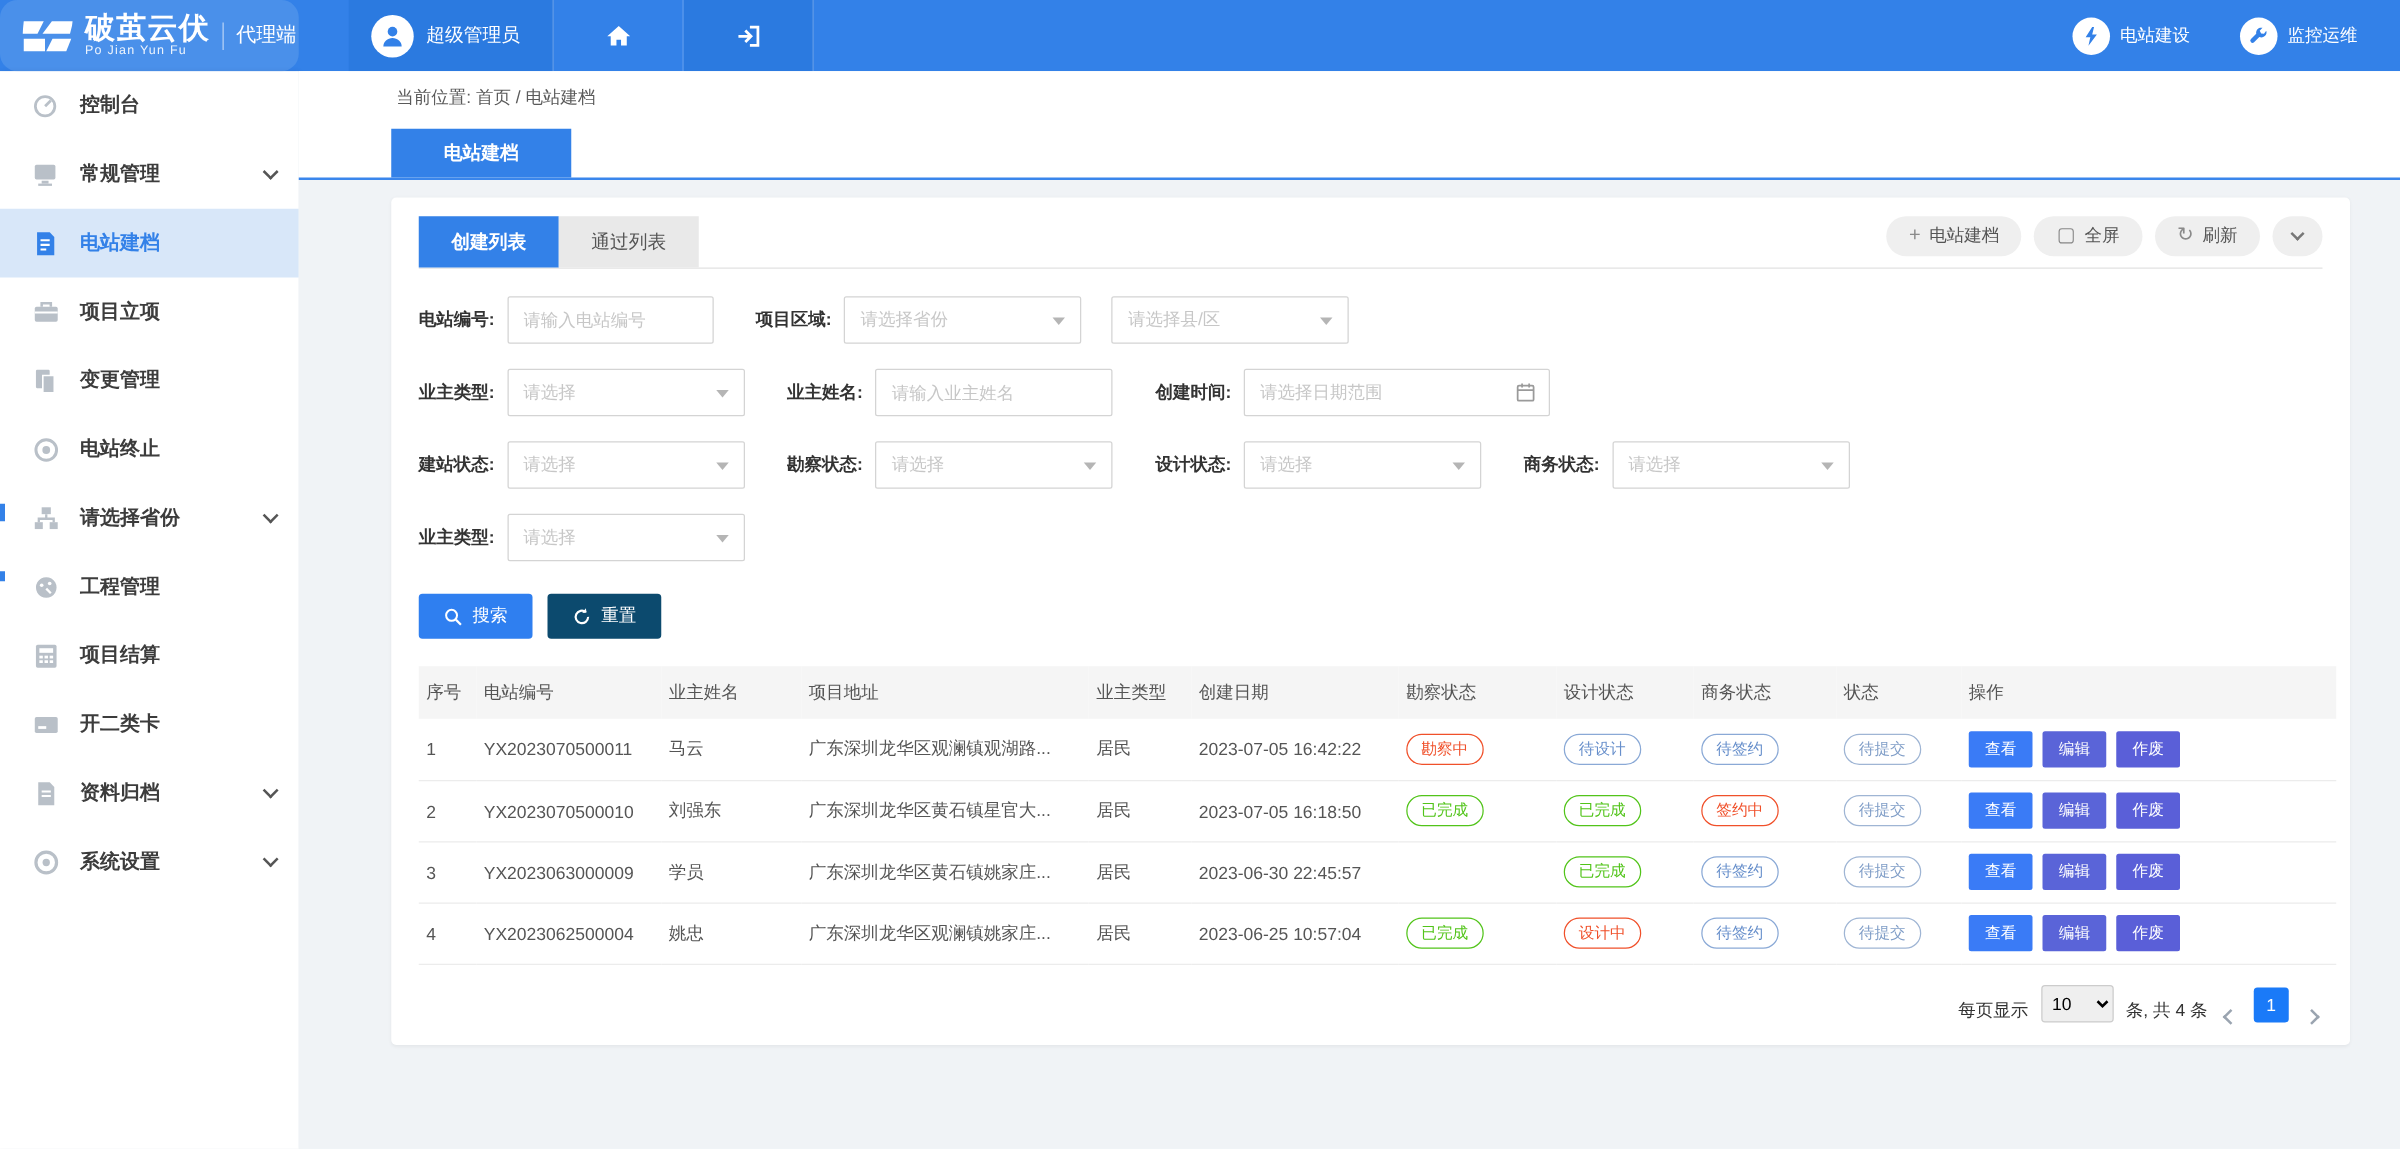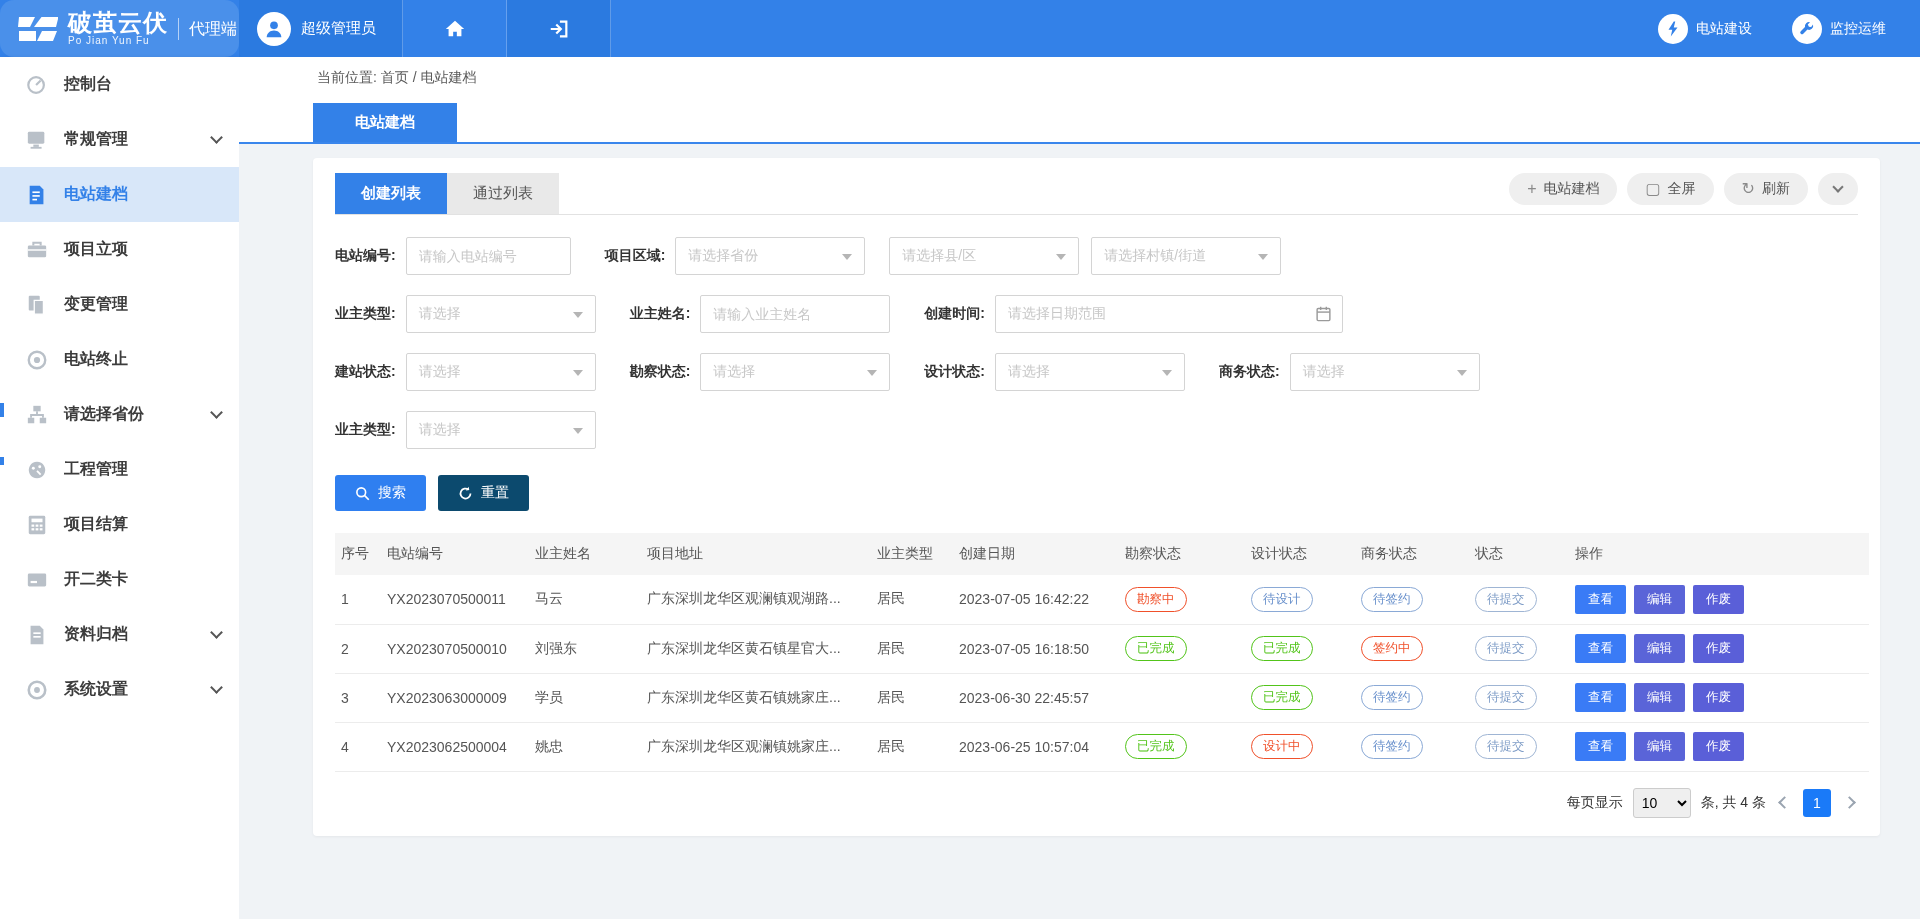--- a/index.html
+++ b/index.html
@@ -8,21 +8,21 @@
 
   
   .header { position:absolute; top:0; left:0; width:1920px; height:57px; background:#3381e8; display:flex; align-items:stretch; color:#fff; }
   .brand { width:239px; background:#4a90ea; display:flex; align-items:center; padding-left:18px;border-radius:14px; }
   .brand-logo { width:40px; height:36px; margin-right:10px; flex:none; }
   .brand-text .brand-name { font-size:24px; font-weight:bold; letter-spacing:1px; line-height:24px; }
   .brand-text .brand-sub { font-size:10px; letter-spacing:1px; opacity:.9; }
   .brand-side { font-size:16px; margin-left:10px; padding-left:10px; border-left:1px solid rgba(255,255,255,.6); align-self:center; height:22px; line-height:22px; }
   .hsec { display:flex; align-items:center; border-right:1px solid rgba(255,255,255,.25); }
   .hsec.dark { background:#2b7ae0; }
-  .user-sec { padding:0 26px 0 18px; }
+  .user-sec { padding:0 26px 0 18px;margin-left:40px; }
   .avatar { width:34px; height:34px; border-radius:50%; background:#fff; display:flex; align-items:center; justify-content:center; margin-right:10px; }
   .user-name { font-size:15px; }
   .icon-sec { width:104px; justify-content:center; }
   .header-right { margin-left:auto; display:flex; align-items:center; gap:40px; padding-right:34px; }
   .hr-item { display:flex; align-items:center; gap:8px; cursor:pointer; }
   .hr-circle { width:30px; height:30px; border-radius:50%; background:#fff; display:flex; align-items:center; justify-content:center; }
   .hr-label { font-size:14px; }
 
   
   .sidebar { position:absolute; top:57px; left:0; width:239px; bottom:0; background:#fff; box-shadow:1px 0 4px rgba(0,0,0,.06); }
@@ -77,21 +77,21 @@
   .badge.orange { color:#f0502a; border-color:#f0502a; }
   .badge.green  { color:#52c41a; border-color:#52c41a; }
   .badge.blue   { color:#678fcb; border-color:#8aa9d6; }
   .badge.muted  { color:#7f9dc7; border-color:#9fb5d4; }
   .abtn { border:none; border-radius:2px; color:#fff; font-size:12.5px; padding:6px 13px; margin-right:8px; cursor:pointer; font-family:inherit; }
   .abtn.view { background:#3a7bf6; }
   .abtn.edit { background:#5a64d8; }
   .abtn.void { background:#5a5fd8; }
 
   
-  .pager { display:flex; align-items:center; justify-content:flex-end; gap:10px; margin-top:16px; font-size:14px; color:#333; }
+  .pager { display:flex; align-items:flex-end; justify-content:flex-end; gap:10px; margin-top:16px; font-size:14px; color:#333; }
   .pager select { height:30px; width:58px; border:1px solid #ccc; border-radius:3px; font-size:14px; font-family:inherit; padding:0 4px; }
   .pchev { width:9px; height:9px; border-right:2px solid #9aa4b0; border-bottom:2px solid #9aa4b0; cursor:pointer; }
   .pchev.prev { transform:rotate(135deg); margin:0 4px; }
   .pchev.next { transform:rotate(-45deg); margin:0 4px; }
   .pnum { width:28px; height:28px; background:#1a7af8; color:#fff; border-radius:3px; display:flex; align-items:center; justify-content:center; font-size:14px; cursor:pointer; }
 </style>
 </head>
 <body>
 
 <div class="header">
@@ -320,41 +320,38 @@
               <span class="flabel">项目区域:</span>
             <div class="fctl select" style="width:190px">
               <span class="ph">请选择省份</span>
             </div>
             <span style="width:12px"></span>
             <span style="width:12px"></span>
             <div class="fctl select" style="width:190px">
               <span class="ph">请选择县/区</span>
             </div>
             <span style="width:12px"></span>
-            <div class="fctl select" style="width:190px">
-              <span class="ph">请选择村镇/街道</span>
-            </div>
             </div>
         </div>
         <div class="frow">
           <div class="fgroup" style="margin-right:34px">
               <span class="flabel">业主类型:</span>
             <div class="fctl select" style="width:190px">
               <span class="ph">请选择</span>
             </div>
             </div>
           <div class="fgroup" style="margin-right:34px">
               <span class="flabel">业主姓名:</span>
             <div class="fctl" style="width:190px">
               <input placeholder="请输入业主姓名" style="">
             </div>
             </div>
           <div class="fgroup" style="margin-right:34px">
               <span class="flabel">创建时间:</span>
-            <div class="fctl" style="width:348px">
+            <div class="fctl" style="width:245px">
               <span class="ph">请选择日期范围</span>
       <svg class="cal-ico" width="17" height="17" viewBox="0 0 24 24">
         <rect x="3" y="5" width="18" height="17" rx="1.5" fill="none" stroke="currentColor" stroke-width="2"></rect>
         <line x1="3" y1="10" x2="21" y2="10" stroke="currentColor" stroke-width="2"></line>
         <line x1="8" y1="2.5" x2="8" y2="7" stroke="currentColor" stroke-width="2"></line>
         <line x1="16" y1="2.5" x2="16" y2="7" stroke="currentColor" stroke-width="2"></line>
               </svg>
             </div>
             </div>
         </div>

